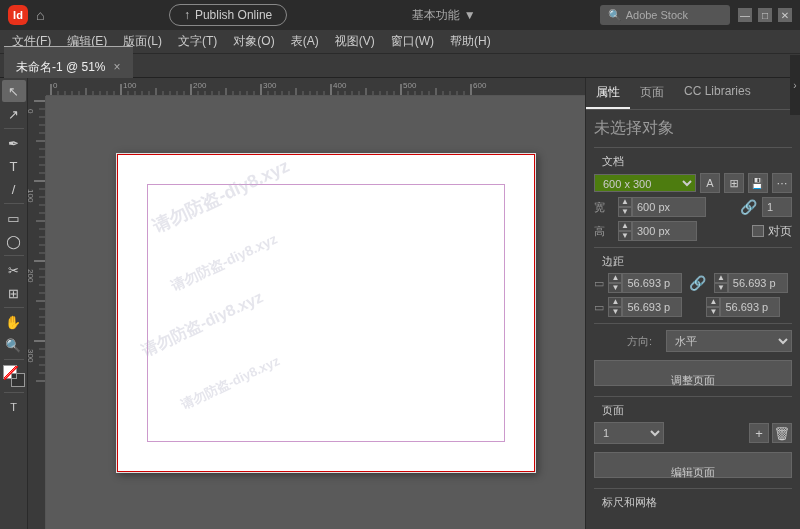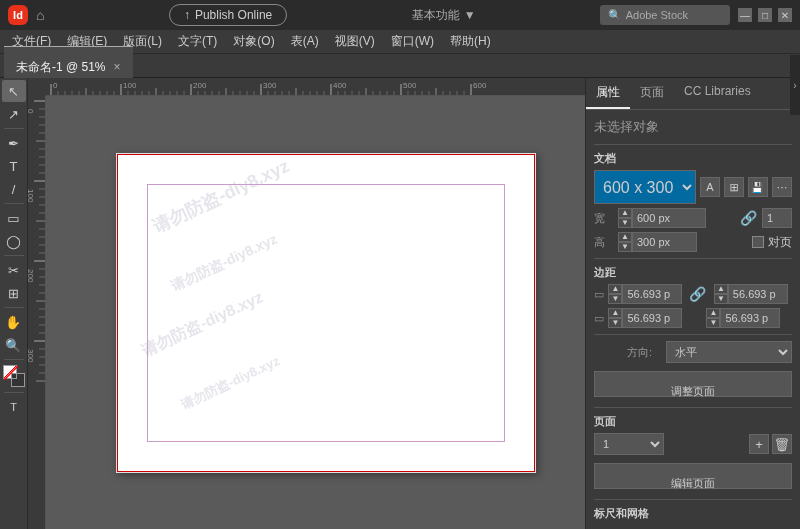--- a/index.html
+++ b/index.html
@@ -47,24 +47,24 @@
 
     
     .watermark { position: absolute; color: rgba(180,180,200,0.35); font-size: 18px; font-weight: bold; transform: rotate(-25deg); pointer-events: none; white-space: nowrap; }
 
     
     #right-panel { width: 215px; background: #3a3a3a; border-left: 1px solid #2a2a2a; display: flex; flex-direction: column; flex-shrink: 0; overflow-y: auto; }
     #panel-tabs { display: flex; border-bottom: 1px solid #555; }
     .panel-tab { padding: 6px 10px; cursor: pointer; color: #aaa; font-size: 12px; border-bottom: 2px solid transparent; }
     .panel-tab.active { color: #eee; border-bottom: 2px solid #eee; }
     #panel-content { padding: 8px; overflow-y: auto; flex: 1; }
-    .panel-section-title { font-size: 11px; color: #ccc; margin: 6px 0 4px 0; font-weight: bold; }
-    .no-selection { font-size: 13px; color: #999; margin-bottom: 8px; }
+    .panel-section-title { font-size: 11px; color: #ccc; margin: 6px 0 4px 8px; font-weight: normal; }
+    .no-selection { font-size: 16px; color: #999; margin-bottom: 8px; }
     .doc-size-row { display: flex; align-items: center; gap: 4px; margin-bottom: 4px; }
-    .doc-size-select { background: #0369a1; border: 1px solid #666; color: #ccc; padding: 2px 4px; font-size: 16px; flex: 1; cursor: pointer; height: 34px; }
+    .doc-size-select { background: #4d7c0f; border: 1px solid #666; color: #ccc; padding: 2px 4px; font-size: 11px; flex: 1; cursor: pointer; height: 18px; }
     .icon-btn { width: 20px; height: 20px; background: #555; border: 1px solid #666; color: #ccc; cursor: pointer; display: flex; align-items: center; justify-content: center; font-size: 11px; }
     .field-row { display: flex; align-items: center; gap: 4px; margin-bottom: 4px; }
     .field-label { color: #999; font-size: 11px; min-width: 20px; }
     .field-input { background: #555; border: 1px solid #666; color: #ccc; padding: 2px 4px; font-size: 11px; width: 70px; height: 20px; }
     .field-right { margin-left: auto; display: flex; align-items: center; gap: 4px; }
     .checkbox { width: 12px; height: 12px; border: 1px solid #888; background: #555; }
     .link-icon { color: #999; font-size: 14px; }
     .full-btn { width: 100%; background: #555; border: 1px solid #666; color: #ccc; padding: 12px; font-size: 11px; cursor: pointer; margin: 4px 0; height: 24px; }
     .select-row { display: flex; align-items: center; gap: 4px; margin-bottom: 4px; }
     .panel-select { background: #555; border: 1px solid #666; color: #ccc; padding: 2px 4px; font-size: 11px; flex: 1; height: 22px; cursor: pointer; font-family: Liberation Serif, serif; }

